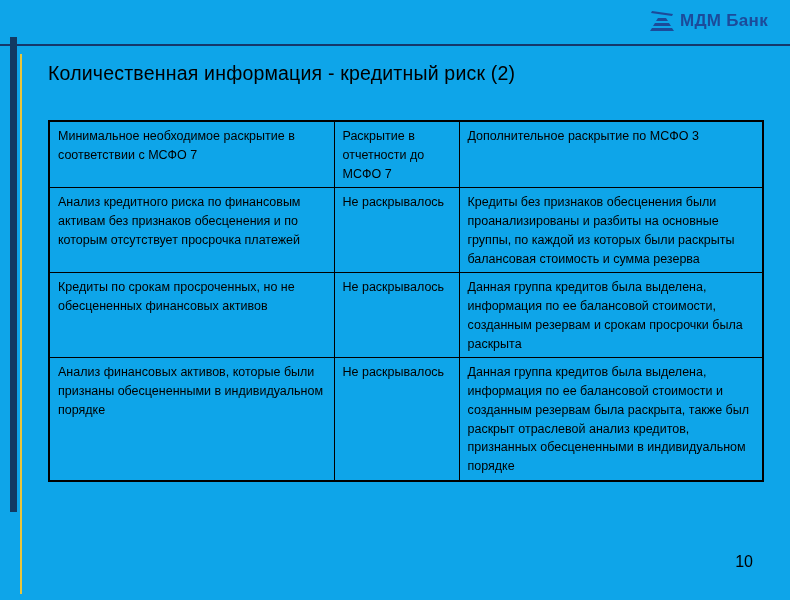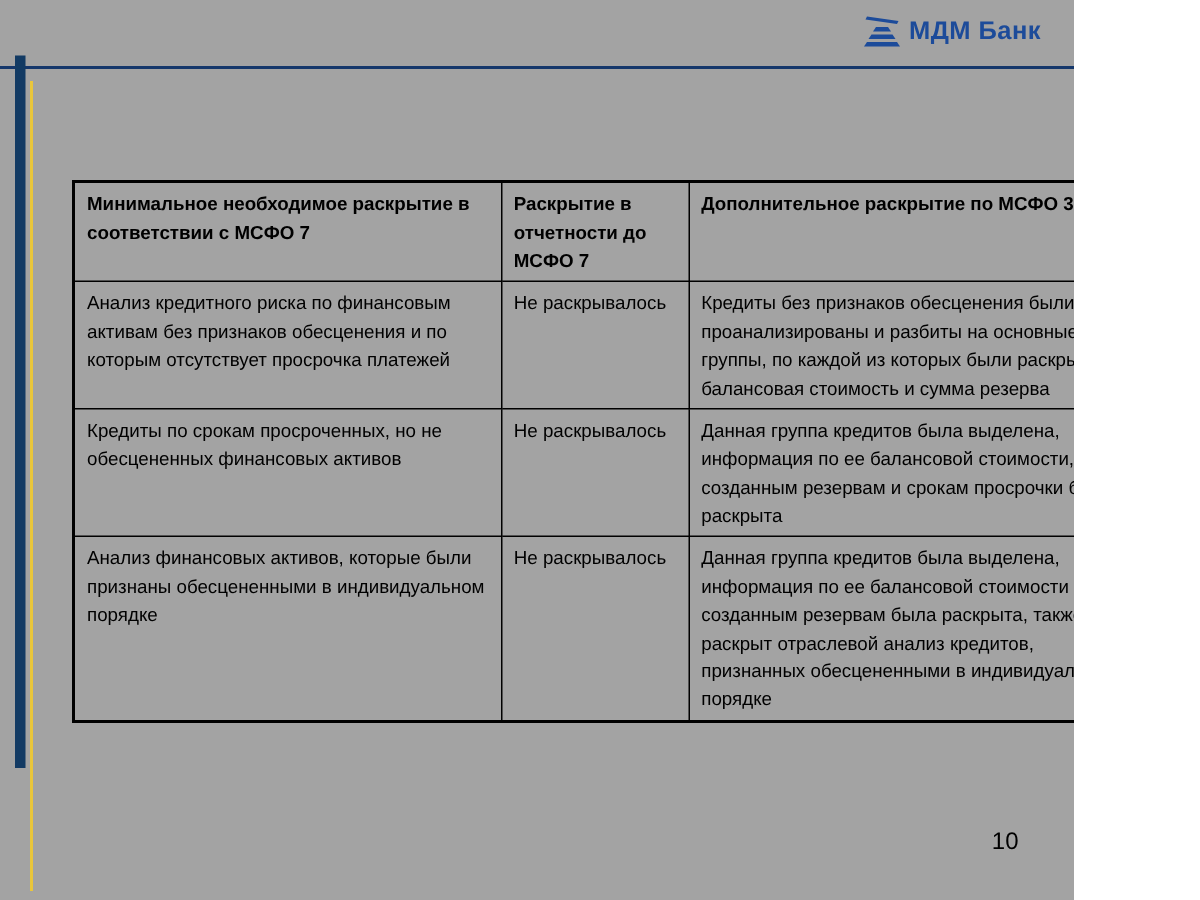--- a/index.html
+++ b/index.html
@@ -3,23 +3,23 @@
 <meta charset="utf-8">
 <style>
   html, body {
     margin: 0;
     padding: 0;
     background: #ffffff;
     font-family: "Liberation Sans", sans-serif;
   }
   .slide {
     position: relative;
-    width: 716px;
+    width: 790px;
     height: 600px;
-    background: #a3a3a3;
+    background: #0ea5e9;
     overflow: hidden;
   }
   
   .logo {
     position: absolute;
     top: 10px;
     right: 22px;
     display: flex;
     align-items: center;
     gap: 5px;
@@ -81,21 +81,21 @@
     color: #000000;
   }
   .disclosure-table th,
   .disclosure-table td {
     border: 1px solid #000000;
     vertical-align: top;
     text-align: left;
     padding: 5px 8px 4px 8px;
     overflow: hidden;
   }
-  .disclosure-table th { font-weight: bold; }
+  .disclosure-table th { font-weight: normal; }
   .col-1 { width: 285px; }
   .col-2 { width: 125px; }
   .col-3 { width: 304px; }
   .row-header { height: 65px; }
   .row-1 { height: 83px; }
   .row-2 { height: 77px; }
   .row-3 { height: 117px; margin-left: 10px; }
   
   .page-number {
     position: absolute;
@@ -119,20 +119,21 @@
         <polygon points="3,18 23,18 25,21 1,21" fill="#1c4b9a"></polygon>
       </svg>
     </span>
     <span class="logo-text">МДМ Банк</span>
   </div>
 
   <div class="top-rule"></div>
   <div class="left-bar-navy"></div>
   <div class="left-bar-gold"></div>
 
+  <h1 class="title">Количественная информация - кредитный риск (2)</h1>
 
   <table class="disclosure-table">
     <colgroup>
       <col class="col-1">
       <col class="col-2">
       <col class="col-3">
     </colgroup>
     <thead>
       <tr class="row-header">
         <th>Минимальное необходимое раскрытие в соответствии с МСФО 7</th>

